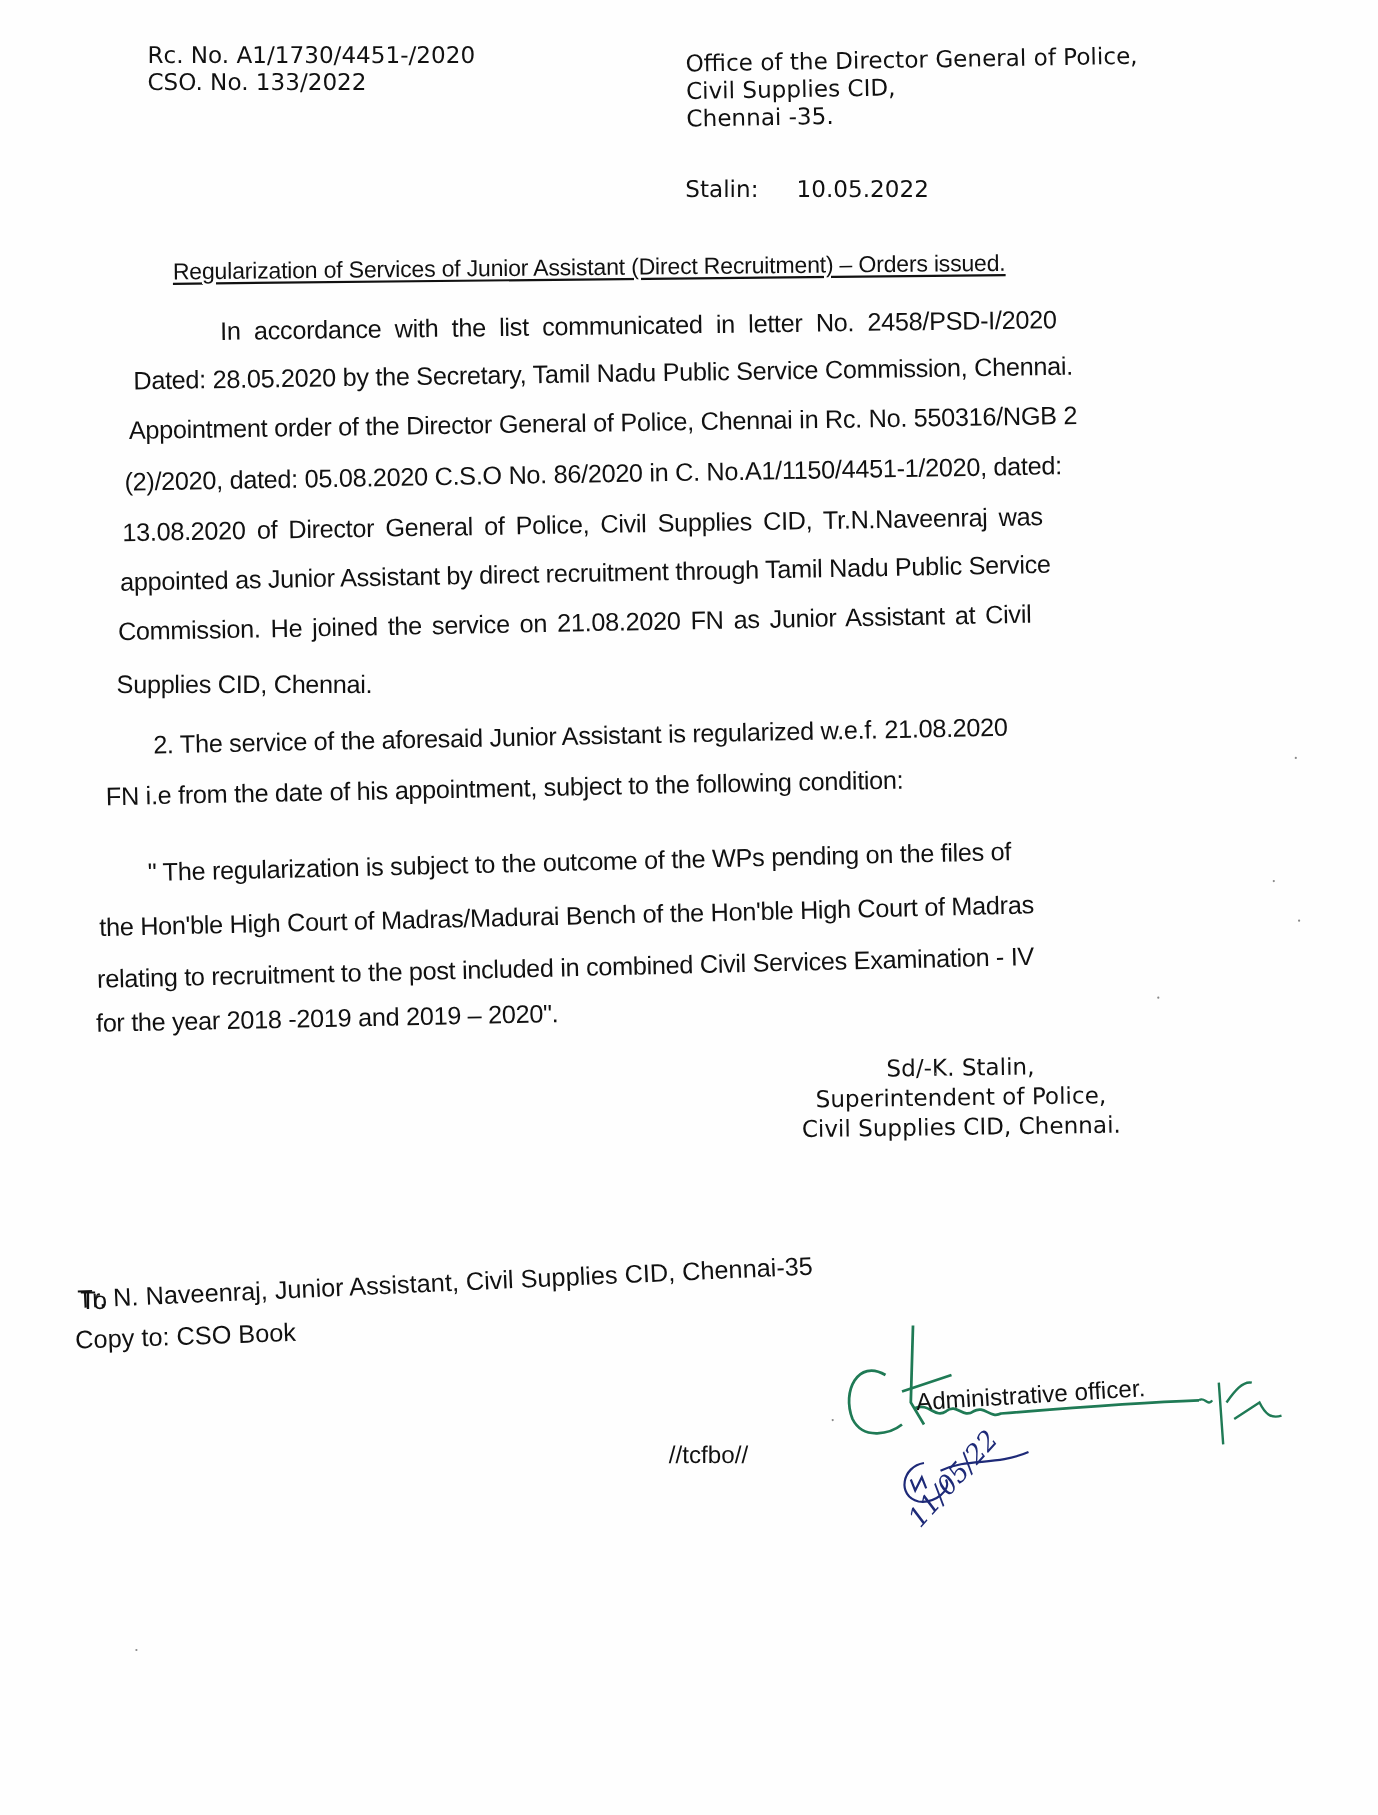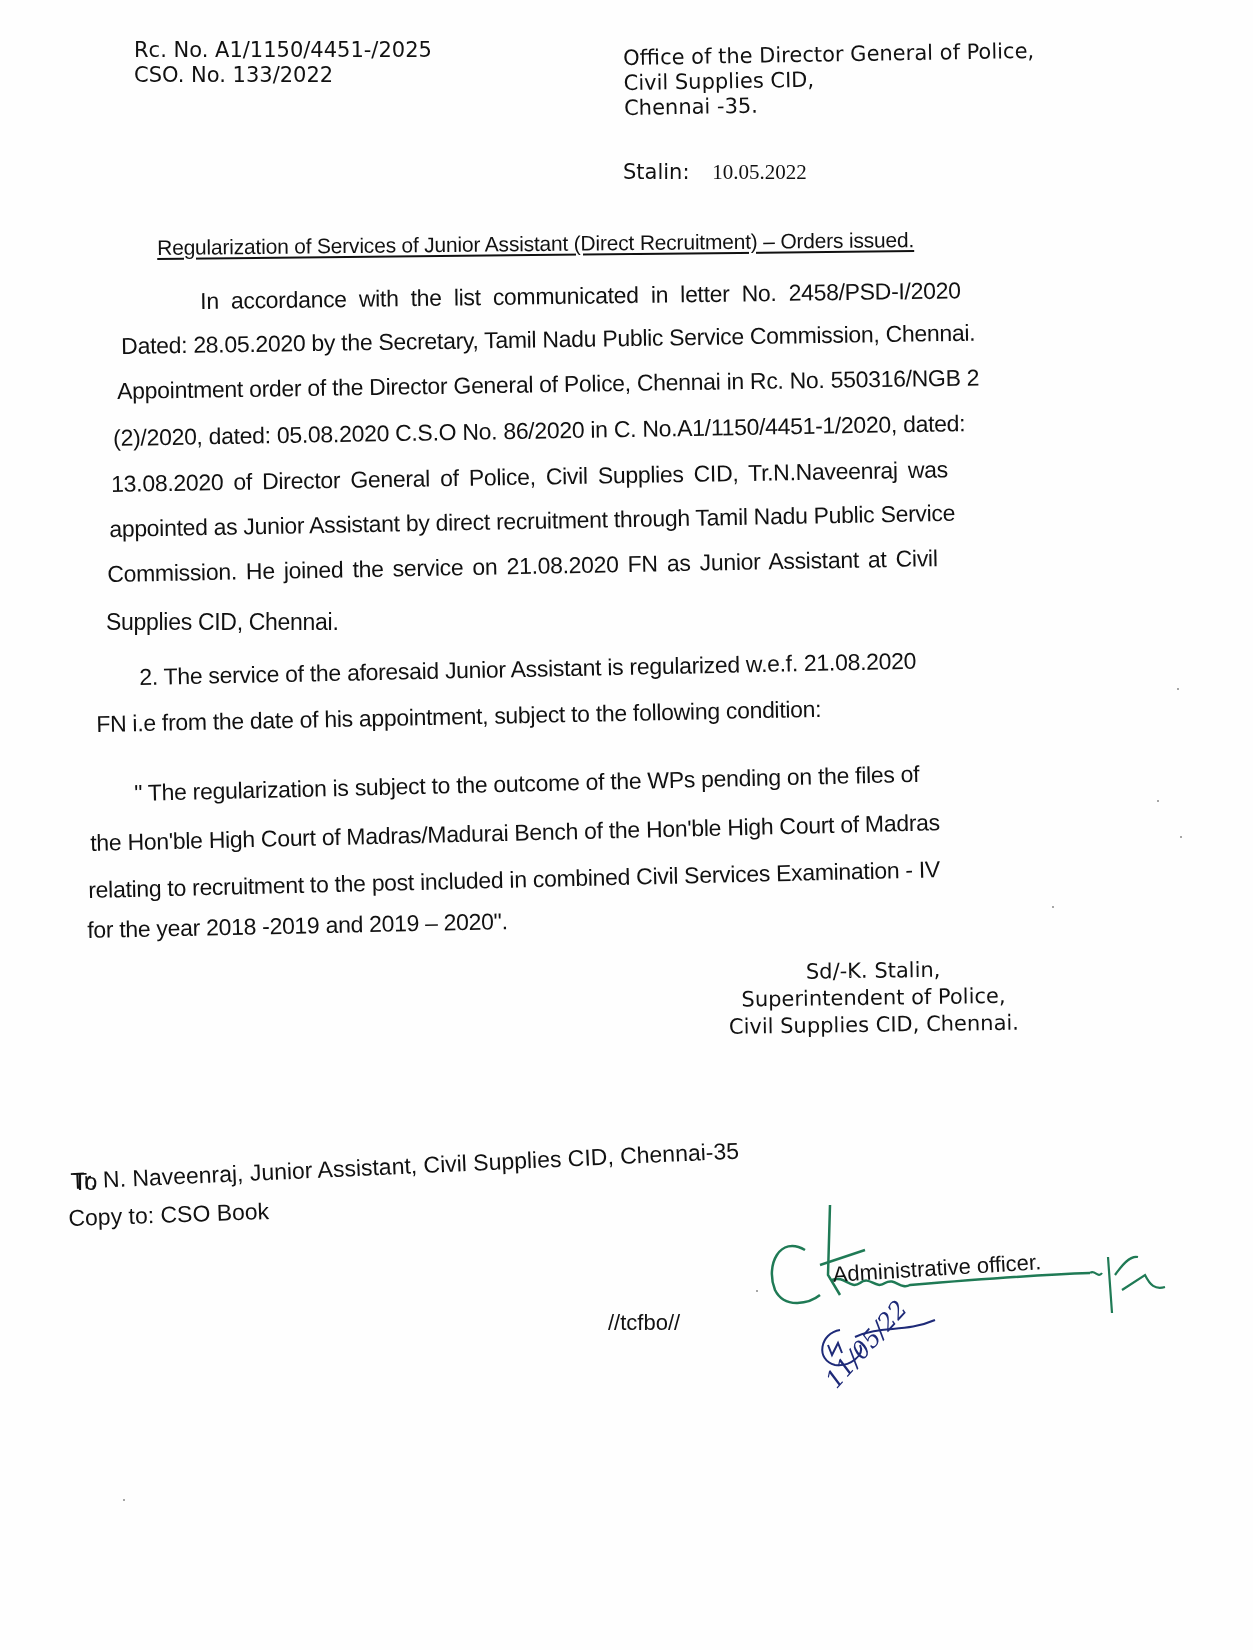--- a/index.html
+++ b/index.html
@@ -14,33 +14,33 @@
   .sig { font-size: 21px; line-height: 27px; text-align: center; }
   .to { font-family: "Liberation Sans", sans-serif; font-size: 23px; }
   .speck { position: absolute; width: 2px; height: 2px; background: #888; border-radius: 1px; }
 </style>
 </head>
 <body>
 
 <div>
 
   <div class="abs hdr" style="left:134px; top:38px;">
-    <div>Rc. No. A1/1150/4451-/2025</div>
+    <div>Rc. No. A1/1730/4451-/2020</div>
     <div>CSO. No. 133/2022</div>
   </div>
 
   <div class="abs hdr" style="left:623px; top:46px; transform:rotate(-1deg); transform-origin:left top;">
     <div>Office of the Director General of Police,</div>
     <div>Civil Supplies CID,</div>
     <div>Chennai -35.</div>
   </div>
 
   <div class="abs hdr" style="left:623px; top:160px;">
     <span>Stalin:</span>
-    <span style="margin-left:16px;font-family:Liberation Serif, serif;">10.05.2022</span>
+    <span style="margin-left:28px;">10.05.2022</span>
   </div>
 
   <div class="abs subject" style="left:157px; top:236px; transform:rotate(-0.6deg); transform-origin:left top;">Regularization of Services of Junior Assistant (Direct Recruitment) – Orders issued.</div>
 
   <div class="abs body-line" style="left:200px; top:288px; transform:rotate(-0.8deg); transform-origin:left top; word-spacing:6px;">In  accordance  with  the  list  communicated  in  letter  No.  2458/PSD-I/2020</div>
   <div class="abs body-line" style="left:121px; top:333px; transform:rotate(-0.9deg); transform-origin:left top;">Dated: 28.05.2020 by the Secretary, Tamil Nadu Public Service Commission, Chennai.</div>
   <div class="abs body-line" style="left:117px; top:378px; transform:rotate(-0.9deg); transform-origin:left top;">Appointment order of the Director General of Police, Chennai in Rc. No. 550316/NGB 2</div>
   <div class="abs body-line" style="left:113px; top:425px; transform:rotate(-1deg); transform-origin:left top;">(2)/2020, dated:  05.08.2020 C.S.O No. 86/2020 in C. No.A1/1150/4451-1/2020, dated:</div>
   <div class="abs body-line" style="left:111px; top:471px; transform:rotate(-1deg); transform-origin:left top; word-spacing:4px;">13.08.2020  of  Director  General  of  Police,  Civil  Supplies  CID,  Tr.N.Naveenraj  was</div>
   <div class="abs body-line" style="left:109px; top:516px; transform:rotate(-1.1deg); transform-origin:left top;">appointed as Junior Assistant by direct recruitment through Tamil Nadu Public Service</div>

